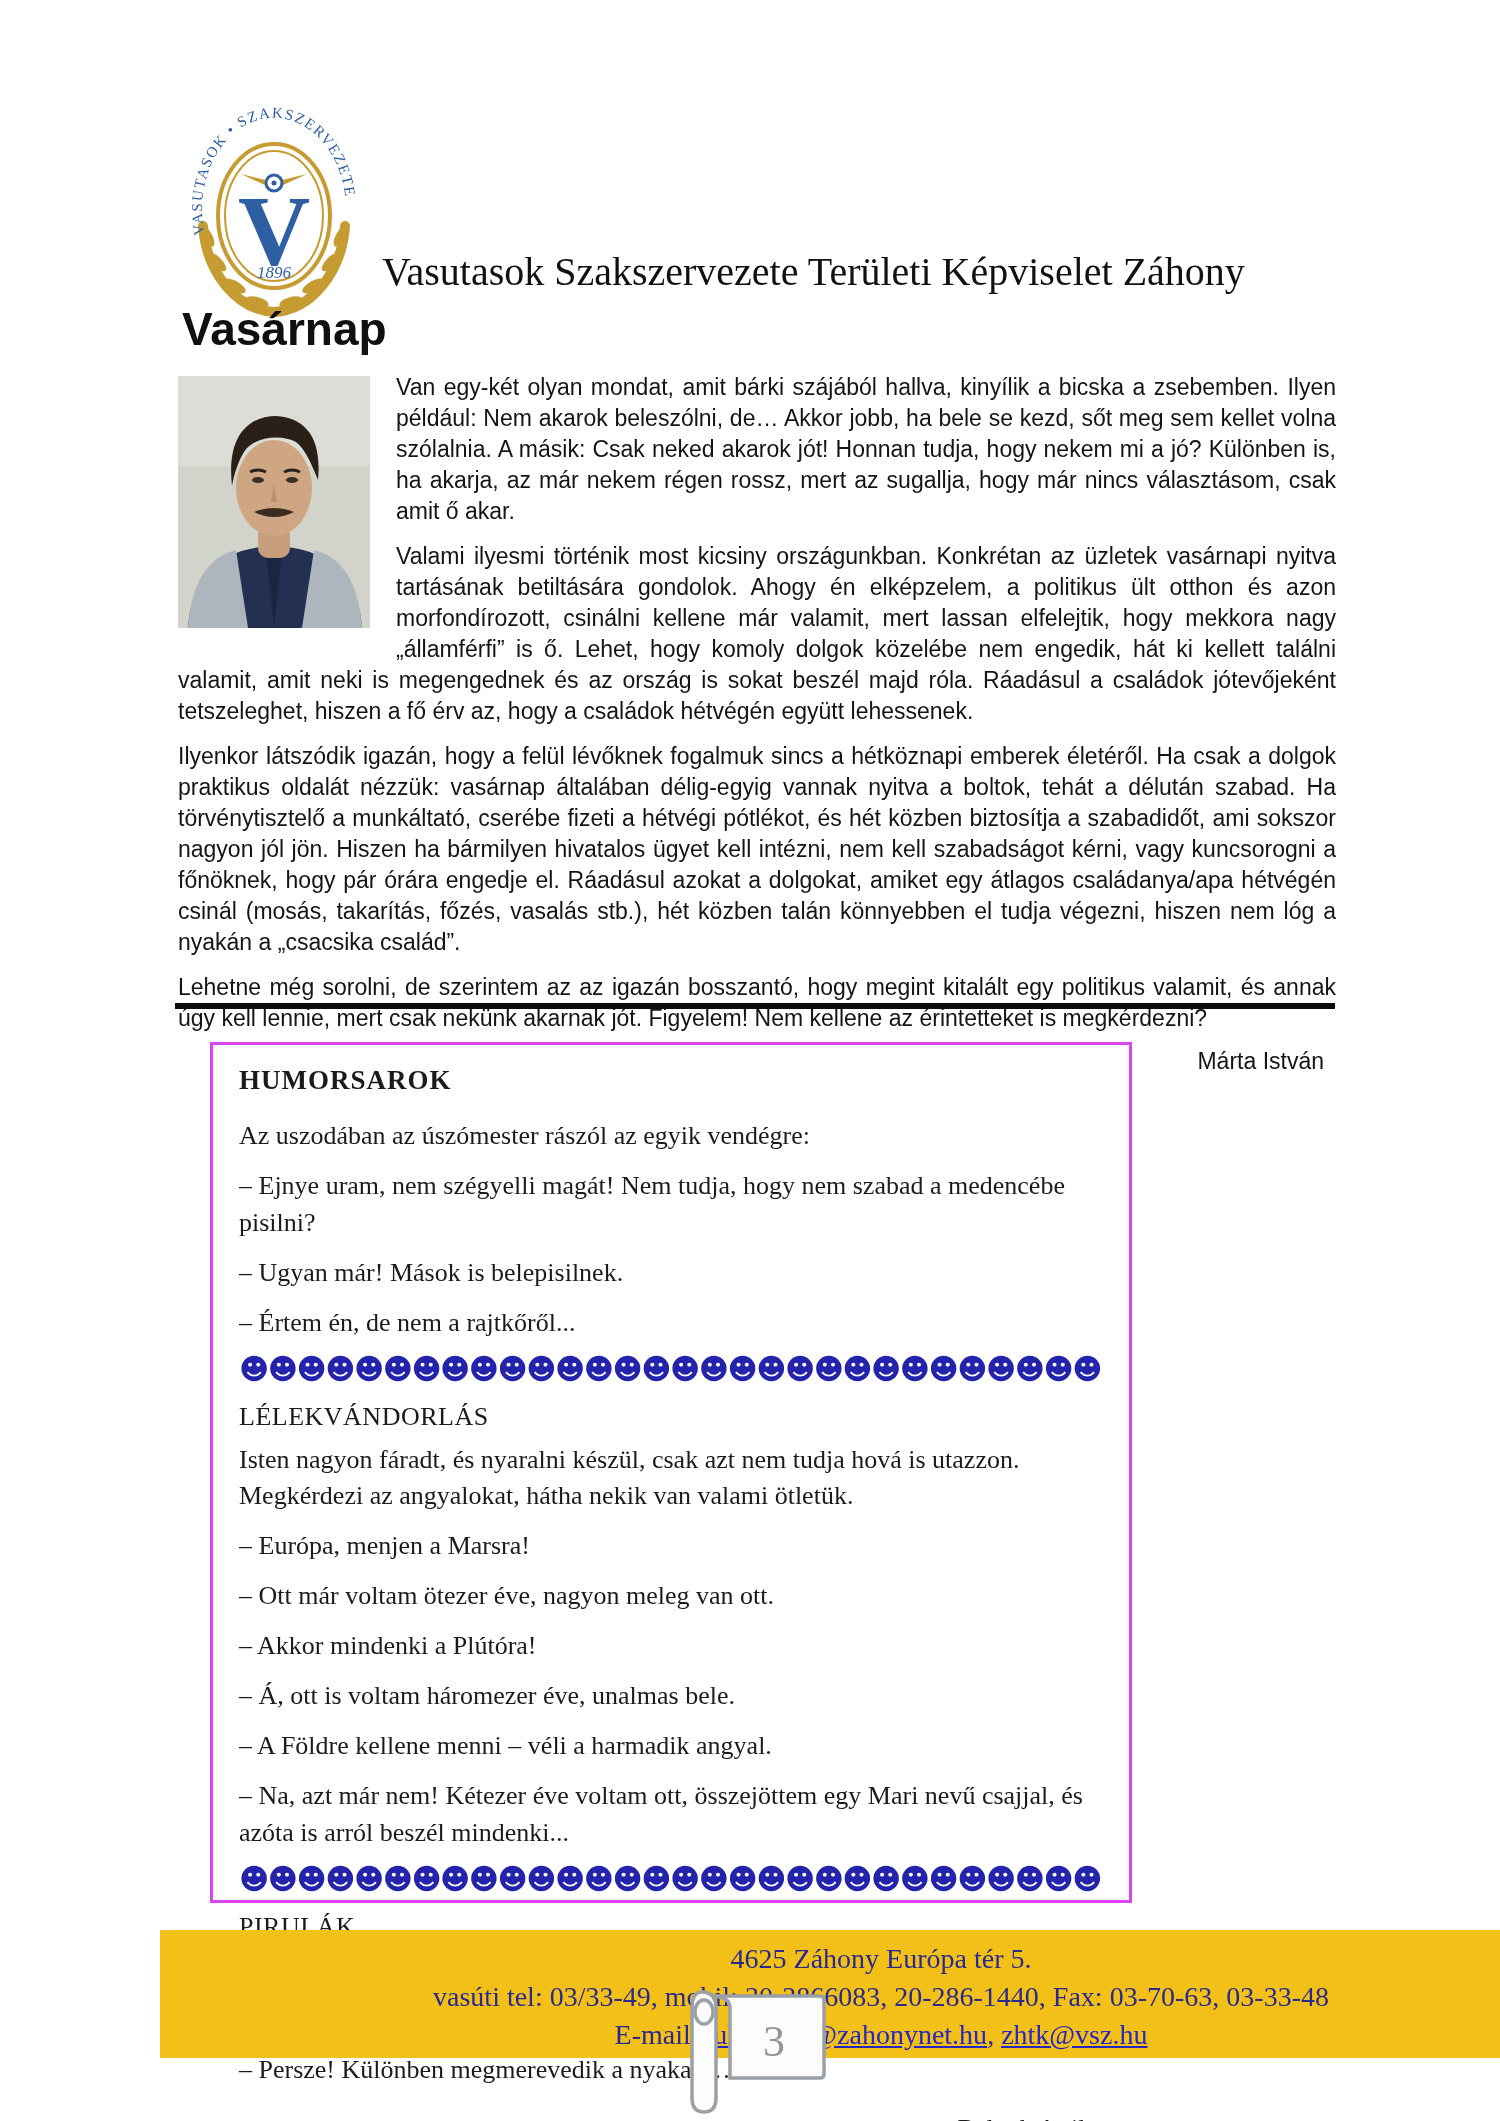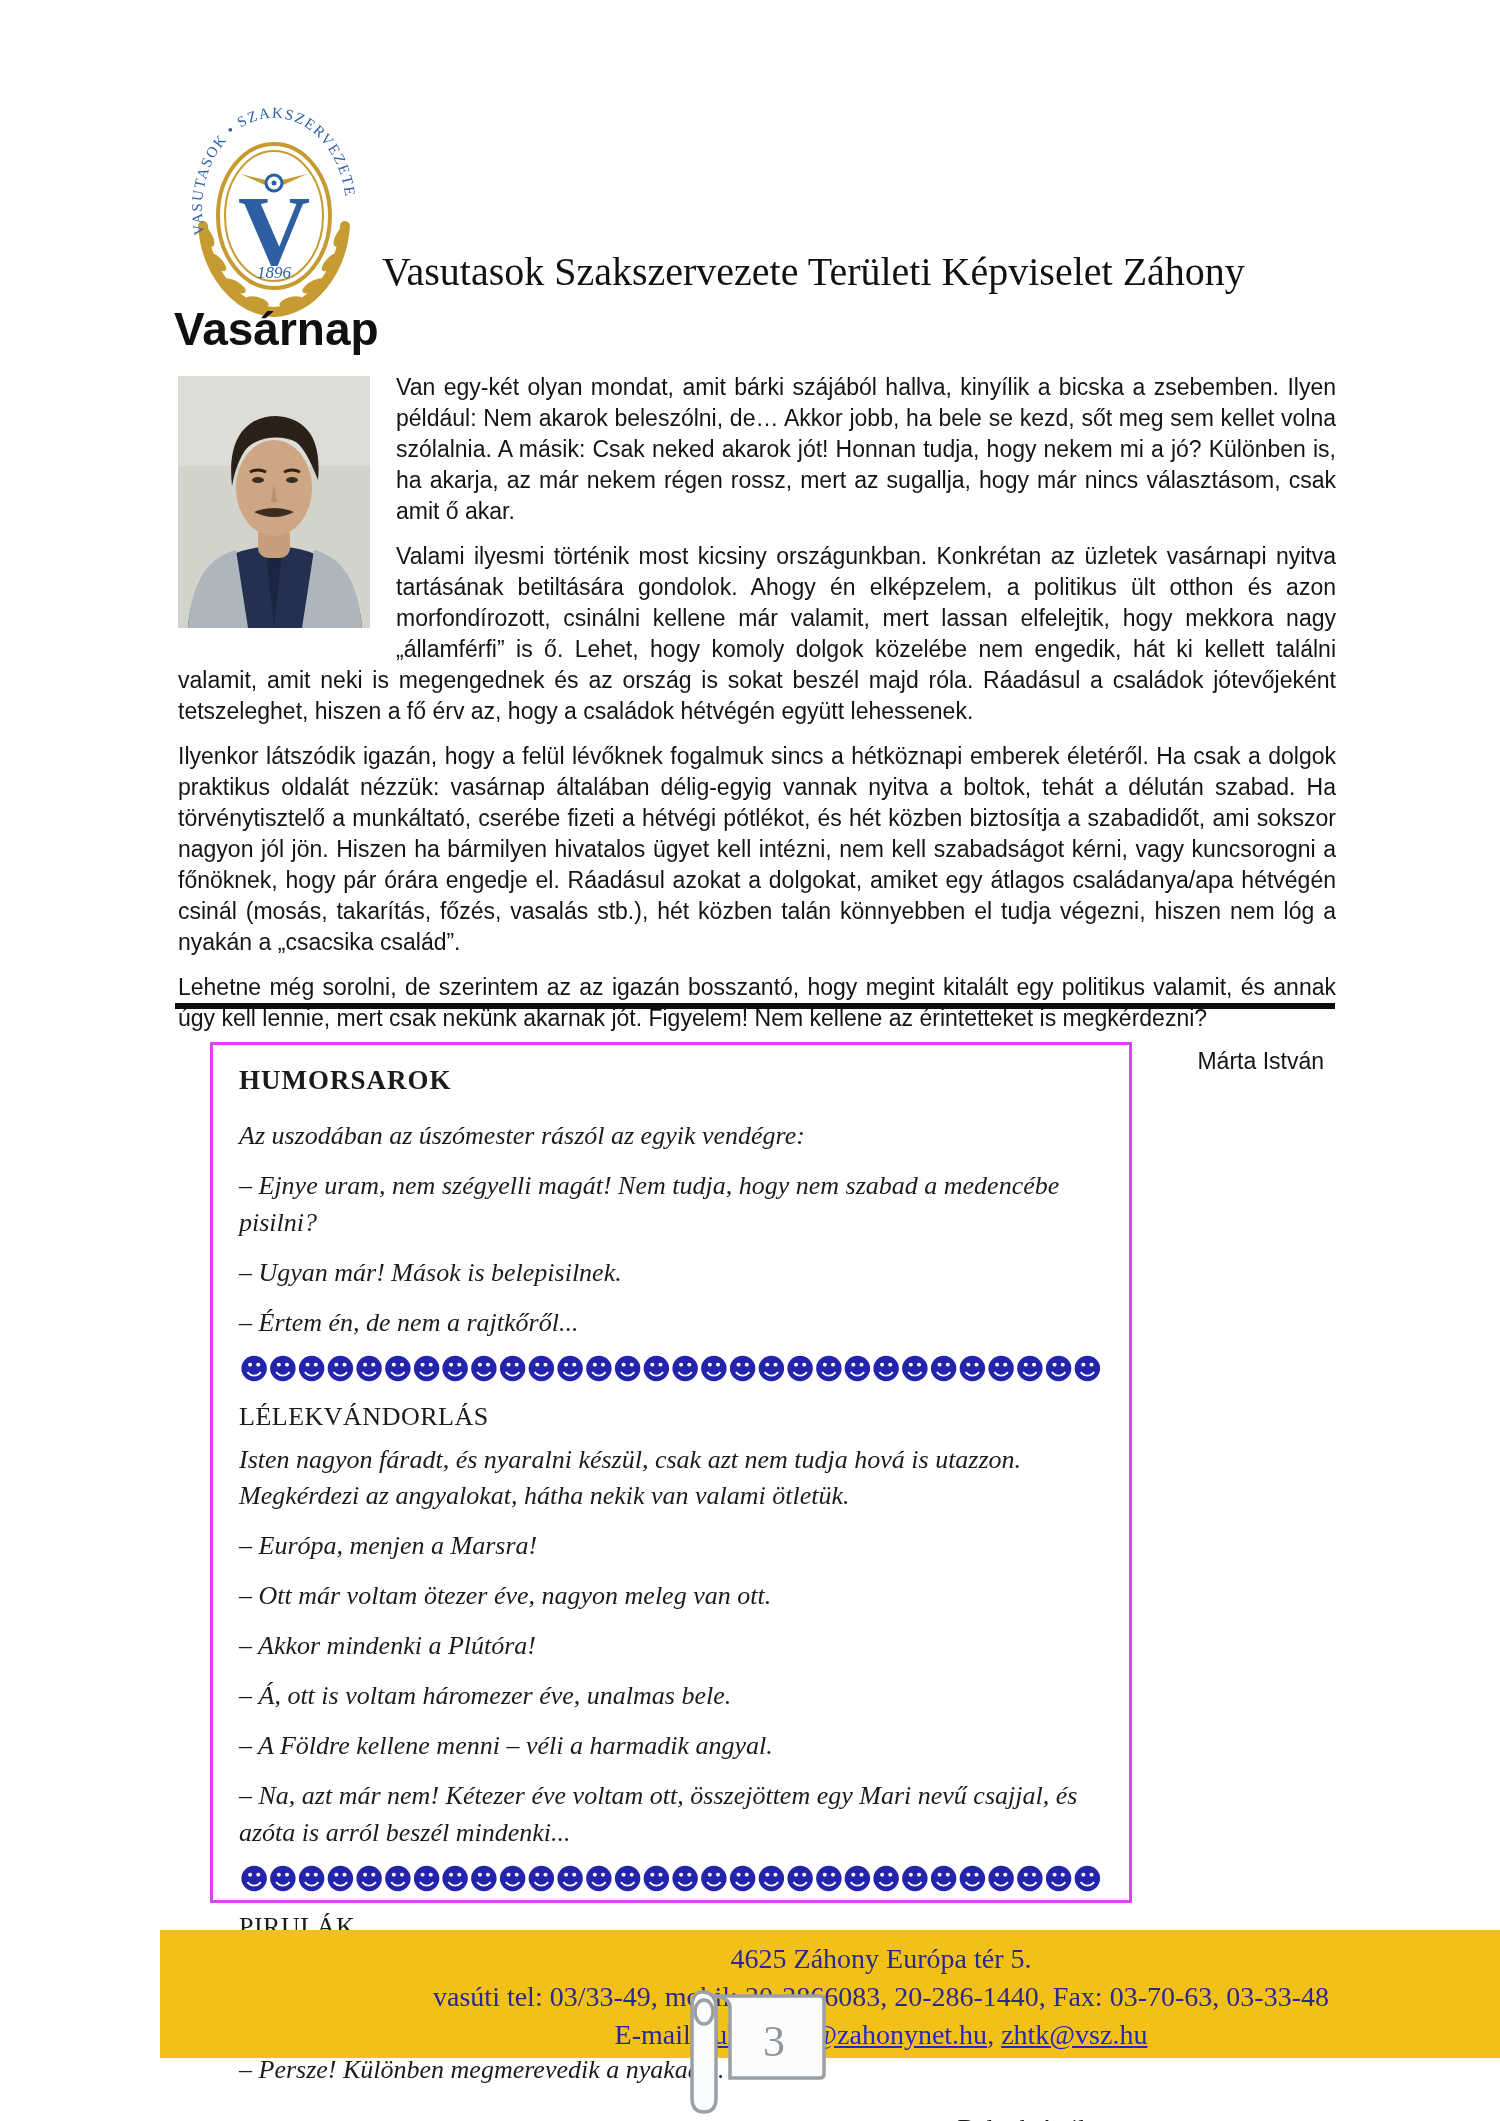--- a/index.html
+++ b/index.html
@@ -12,21 +12,21 @@
     overflow:hidden;
   }
   
   .logo{position:absolute;left:183px;top:86px;width:182px;height:234px;}
   .masthead{
     position:absolute;left:382px;top:248px;width:960px;
     font-family:"Liberation Serif",serif;
     font-size:40px;color:#111;white-space:nowrap;
   }
   .article-heading{
-    position:absolute;left:174px;top:302px;
+    position:absolute;left:182px;top:302px;
     font-size:46px;font-weight:bold;letter-spacing:0px;color:#101010;
   }
   
   .article{position:absolute;left:178px;top:372px;width:1158px;}
   .photo{
     float:left;width:192px;height:252px;margin:4px 26px 10px 0;
   }
   .article p{
     margin:0 0 14px 0;
     font-size:23px;line-height:31px;
@@ -38,21 +38,21 @@
   .rule{position:absolute;left:175px;top:1003px;width:1160px;height:6px;background:#0d0d0d;}
   
   .humorbox{
     position:absolute;left:210px;top:1042px;width:922px;height:861px;
     border:3px solid #d946ef;box-sizing:border-box;
     padding:18px 26px 10px 26px;
     font-family:"Liberation Serif",serif;font-size:26px;color:#1b1b1b;
   }
   .humor-title{font-weight:bold;font-size:27px;letter-spacing:1px;margin:2px 0 22px 0;}
   .humor-section-heading{margin:18px 0 10px 0;letter-spacing:0.5px;}
-  .humor-line{margin:0 0 13px 0;line-height:1.42;font-style:italic;}
+  .humor-line{margin:0 0 13px 0;line-height:1.42;}
   .smiley-row{
     color:#2323AB;font-size:29px;letter-spacing:-1.5px;line-height:1;
     margin:6px 0 10px 0;white-space:nowrap;overflow:hidden;
     font-family:"DejaVu Sans",sans-serif;
   }
   .humor-byline{text-align:right;margin-top:26px;padding-right:6px;}
   
   .footerband{
     position:absolute;left:160px;top:1930px;width:1442px;height:128px;
     background:#F3C018;

